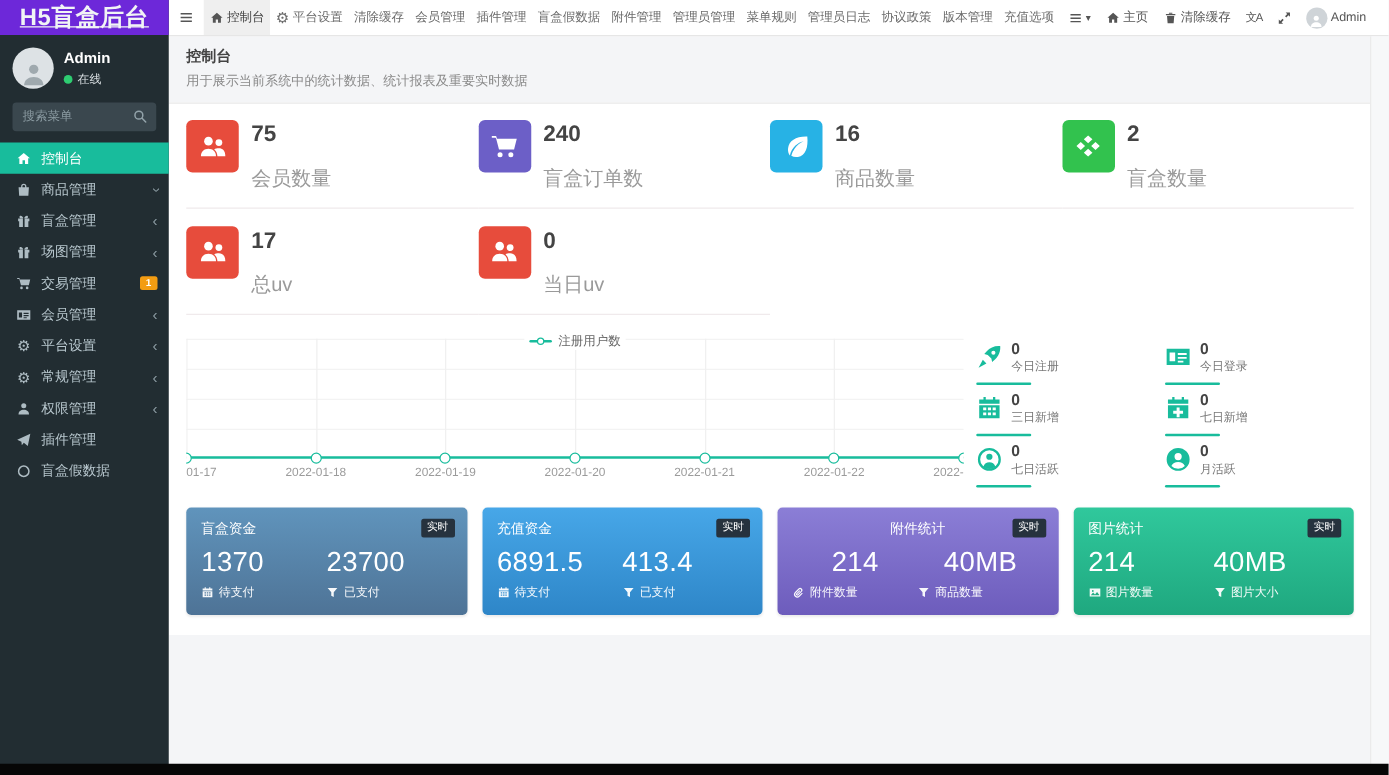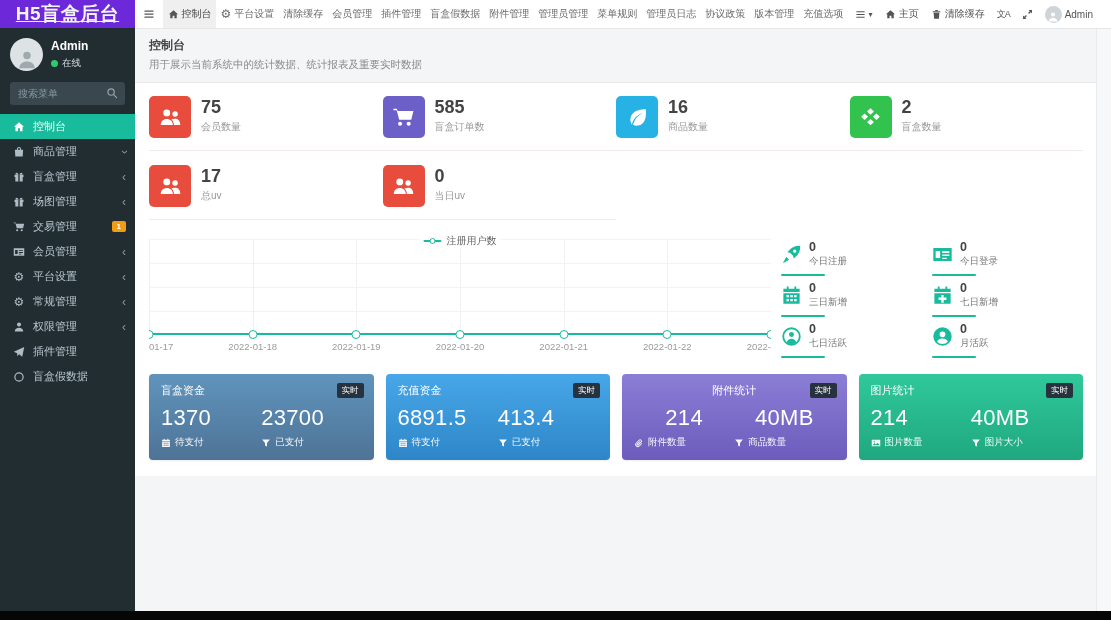--- a/index.html
+++ b/index.html
@@ -55,21 +55,21 @@
   .panel{background:#fff;border-top:1px solid #e9e9e9;padding:13px 14px 16px;}
 
   
   .stats{display:grid;grid-template-columns:repeat(4,1fr);}
   .stats.row2{margin-top:14px;}
   .stat{display:flex;gap:10px;align-items:flex-start;padding-bottom:12px;border-bottom:1px solid #f0eaec;}
   .sicon{width:42px;height:42px;border-radius:5px;display:flex;align-items:center;justify-content:center;color:#fff;flex-shrink:0;}
   .sicon svg{width:23px;height:23px;}
   .c1{background:#e74c3c;} .c2{background:#6c5fc7;} .c3{background:#27b2e5;} .c4{background:#32c24e;}
   .snum{font-size:18px;font-weight:bold;color:#444;line-height:1.1;margin-top:2px;}
-  .slab{font-size:10px;color:#9a9a9a;margin-top:2px;}
+  .slab{font-size:16px;color:#9a9a9a;margin-top:15px;}
 
   
   .chart-row{display:flex;margin-top:14px;}
   .chart{flex:1;min-width:0;position:relative;height:118px;overflow:hidden;padding-left:18px;}
   .legend{position:absolute;top:0;left:50%;transform:translateX(-50%);display:flex;align-items:center;gap:5px;font-size:10px;color:#666;z-index:3;cursor:pointer;background:#fff;padding:0 4px;}
   .lline{width:18px;height:2px;background:#18bc9c;position:relative;border-radius:1px;}
   .lcirc{position:absolute;left:50%;top:50%;transform:translate(-50%,-50%);width:6px;height:6px;border:1.5px solid #18bc9c;border-radius:50%;background:#fff;box-sizing:border-box;}
   .plot{position:absolute;left:0;right:0;top:5px;bottom:17px;}
   .vline{position:absolute;top:0;bottom:0;width:1px;background:#f0f0f0;}
   .hline{position:absolute;left:0;right:0;height:1px;background:#f3f3f3;}
@@ -418,21 +418,21 @@
                 <div class="slab">会员数量</div>
               </div>
           </div>
           <div class="stat">
             <div class="sicon c2">
                 <svg>
                   <use href="#i-cart"></use>
                 </svg>
               </div>
             <div>
-                <div class="snum">585</div>
+                <div class="snum">240</div>
                 <div class="slab">盲盒订单数</div>
               </div>
           </div>
           <div class="stat">
             <div class="sicon c3">
                 <svg>
                   <use href="#i-leaf"></use>
                 </svg>
               </div>
             <div>

